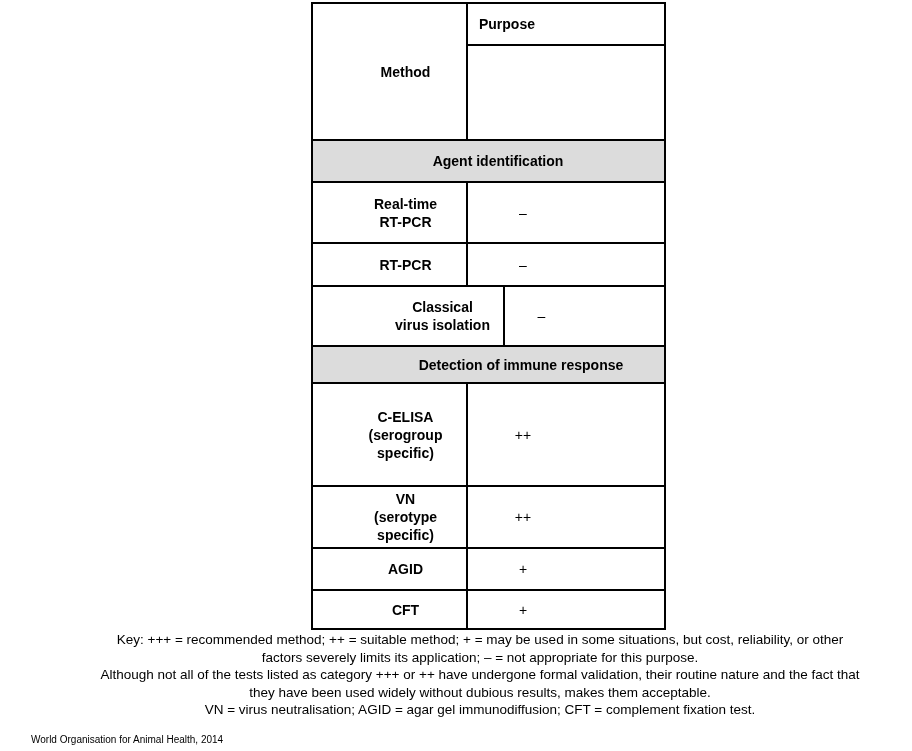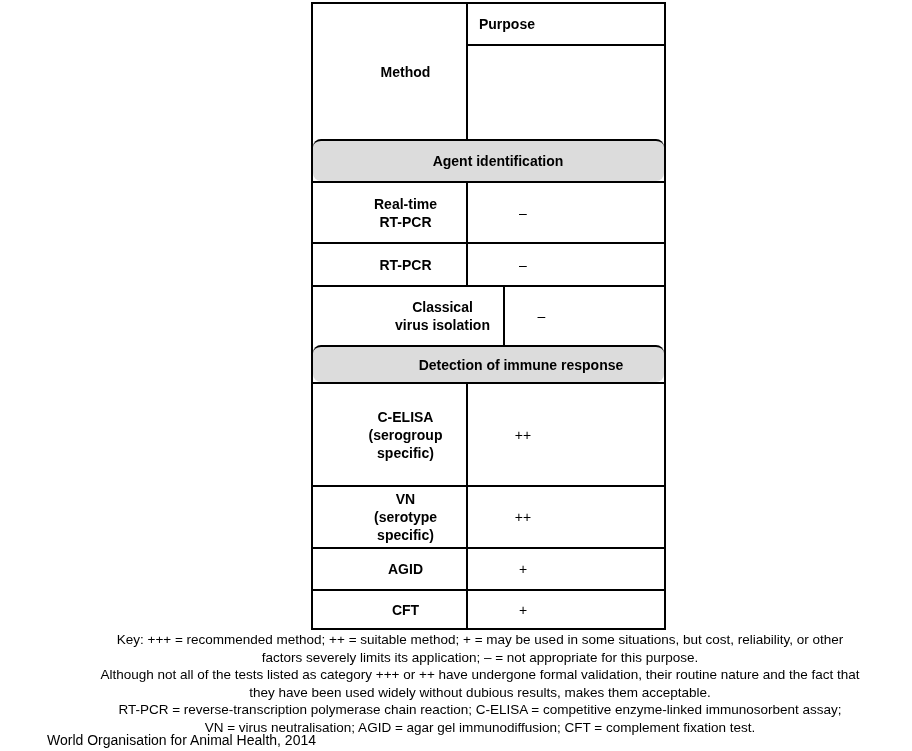--- a/index.html
+++ b/index.html
@@ -77,21 +77,20 @@
     line-height: 18px;
   }
 
   .section-row {
     background: var(--section-bg, #dcdcdc);
     font-weight: bold;
     display: flex;
     align-items: center;
     justify-content: center;
     box-sizing: border-box;
-    border-radius: 8px;
   }
   .section-1 { height: 42px; padding-left: 19px; }
   .section-2 { height: 37px; padding-left: 65px; }
 
   .h-r1 { height: 61px; }
   .h-r2 { height: 43px; }
   .h-r3 { height: 60px; padding-left: 37px; }
   .h-r4 { height: 103px; }
   .h-r5 { height: 62px; }
   .h-r6 { height: 42px; }
@@ -104,23 +103,23 @@
     top: 631px;
     width: 864px;
     text-align: center;
     font-size: 13.5px;
     line-height: 17.6px;
   }
   .fline { white-space: nowrap; }
 
   .attribution {
     position: absolute;
-    left: 47px;
+    left: 31px;
     top: 734px;
-    font-size: 14px;
+    font-size: 10px;
     line-height: 12px;
   }
 </style>
 </head>
 <body>
 
 <div class="doc">
 
   <div class="tbl">
 
@@ -176,19 +175,18 @@
       <div class="value-col">+</div>
     </div>
 
   </div>
 
   <div class="footer">
     <div class="fline">Key: +++ = recommended method; ++ = suitable method; + = may be used in some situations, but cost, reliability, or other</div>
     <div class="fline">factors severely limits its application; – = not appropriate for this purpose.</div>
     <div class="fline">Although not all of the tests listed as category +++ or ++ have undergone formal validation, their routine nature and the fact that</div>
     <div class="fline">they have been used widely without dubious results, makes them acceptable.</div>
-    <div class="fline">RT-PCR = reverse-transcription polymerase chain reaction; C-ELISA = competitive enzyme-linked immunosorbent assay;</div>
     <div class="fline">VN = virus neutralisation; AGID = agar gel immunodiffusion; CFT = complement fixation test.</div>
   </div>
 
   <div class="attribution">World Organisation for Animal Health, 2014</div>
 
 </div>
 
 </body></html>

